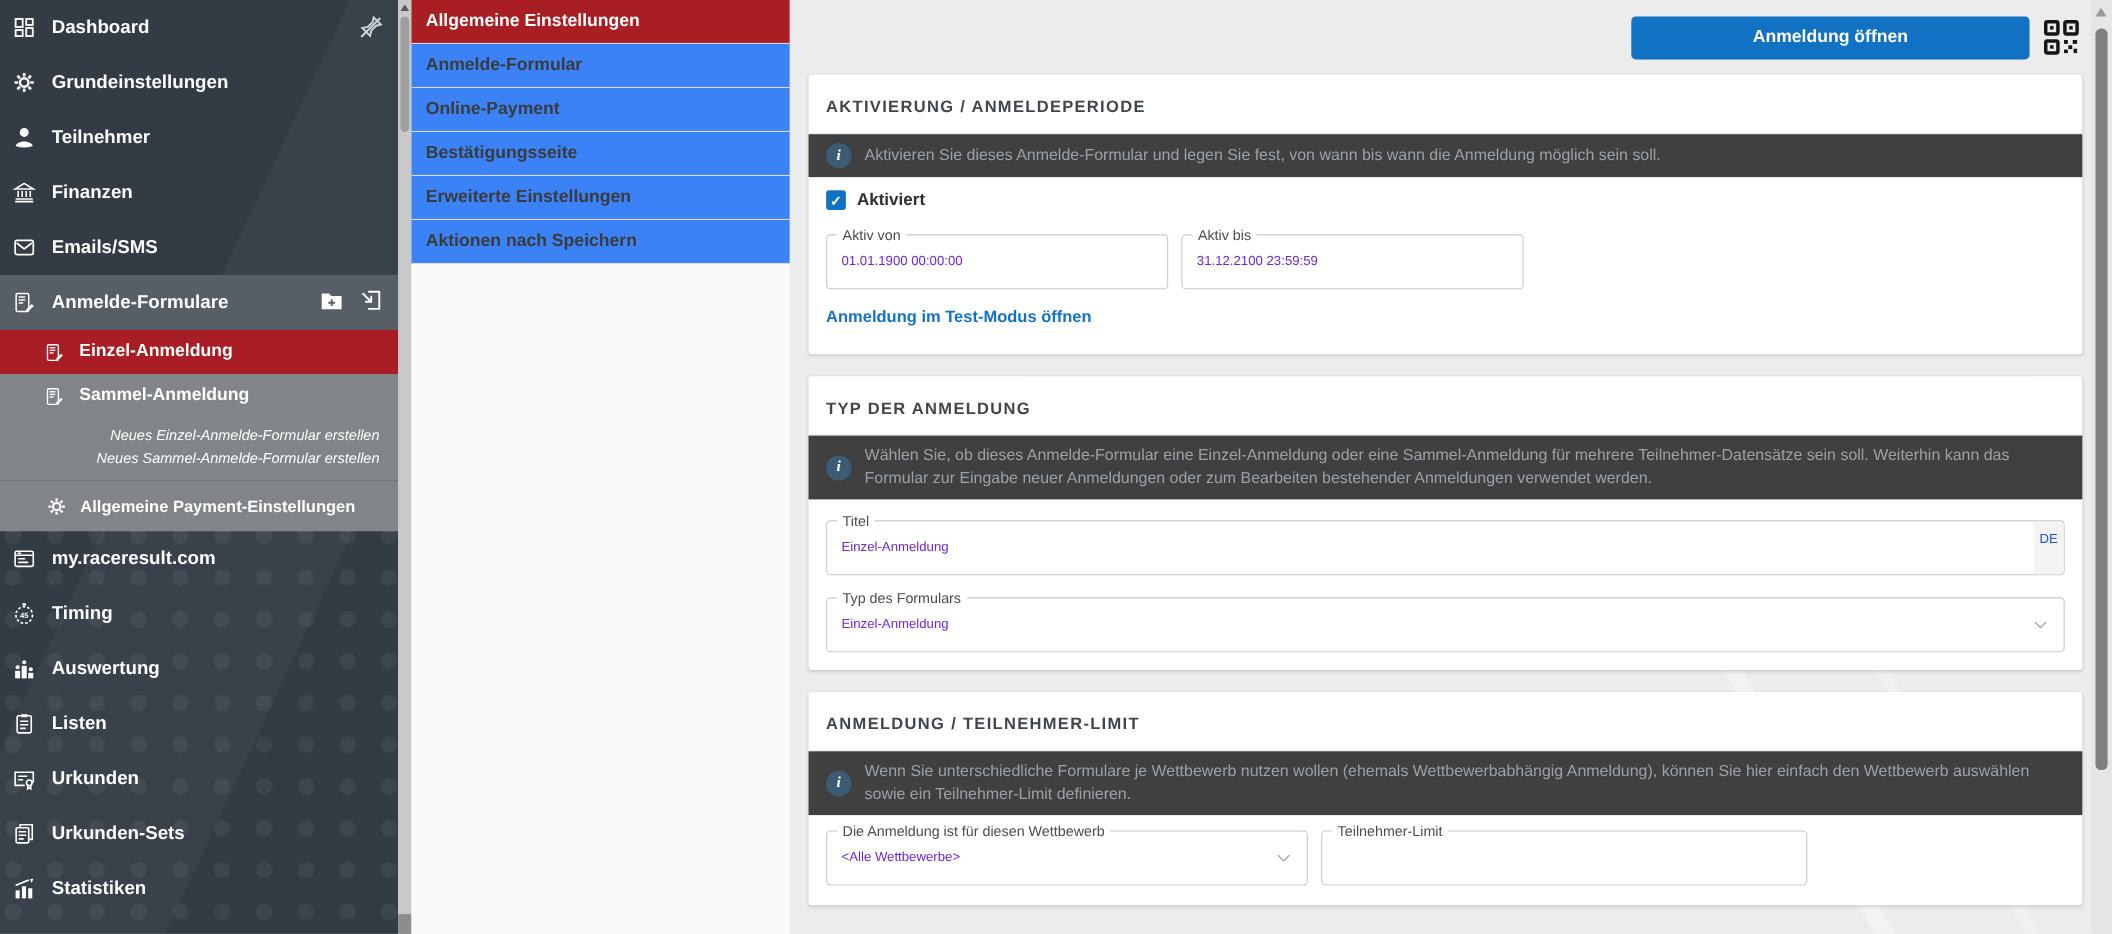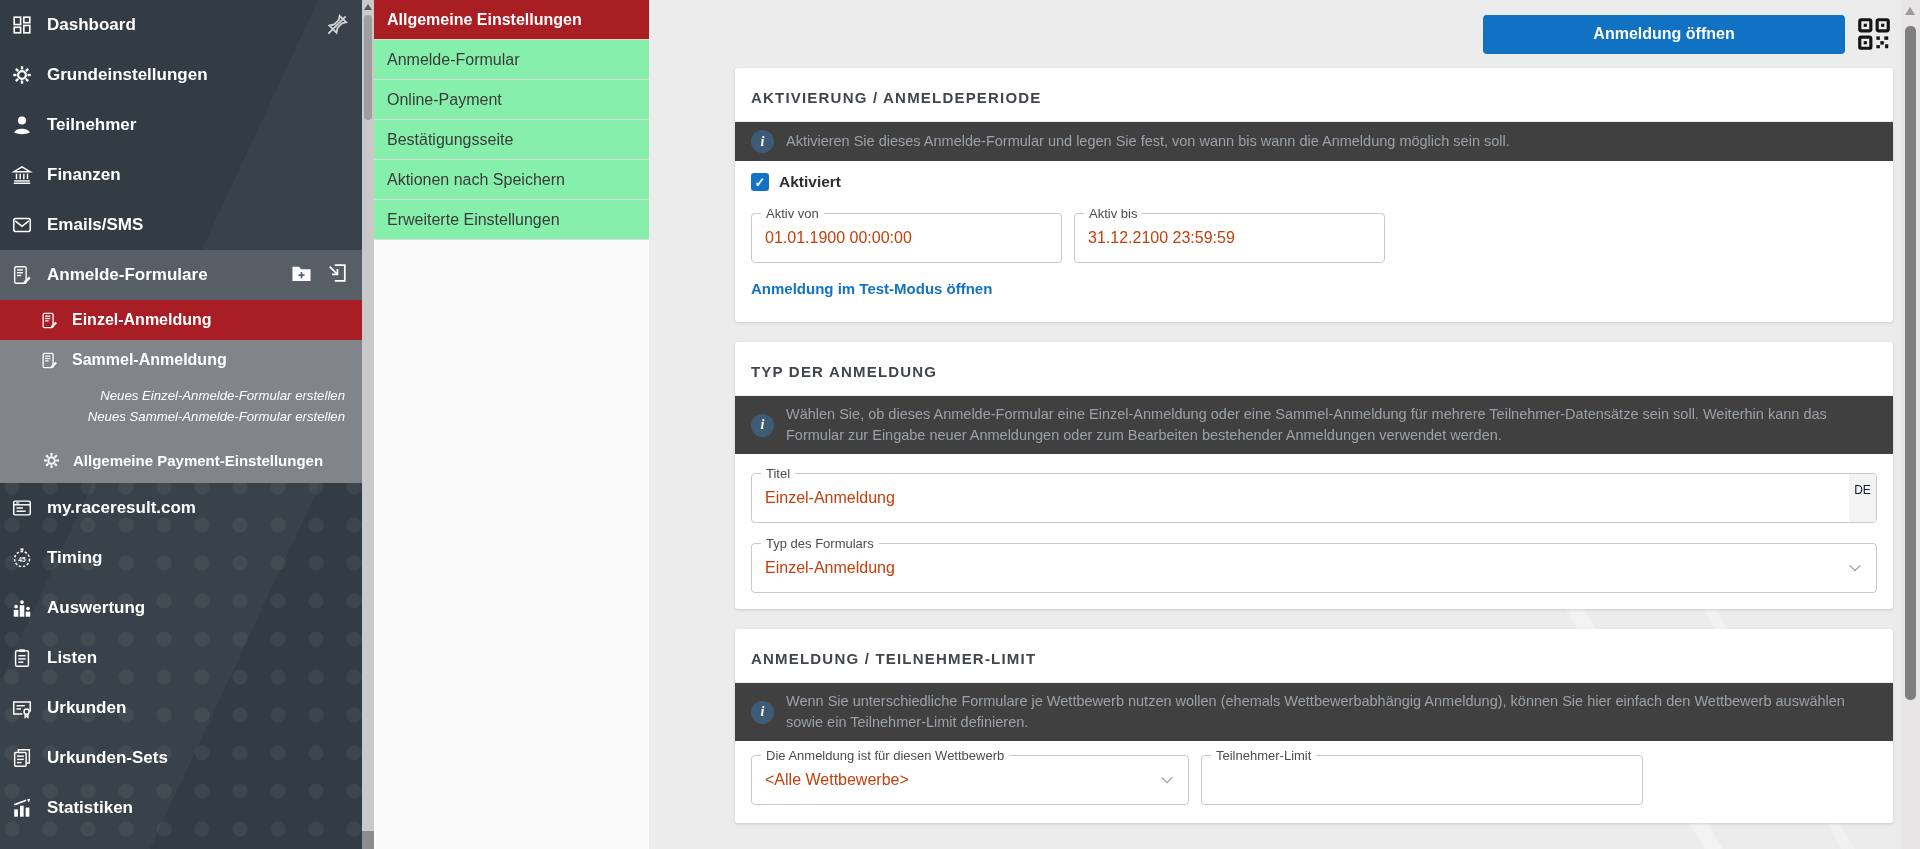--- a/index.html
+++ b/index.html
@@ -41,24 +41,24 @@
                     background:#c9c9c9; }
   #sidebar-scroll .arrow-up { position:absolute; top:4px; left:2px; width:0; height:0;
        border-left:4px solid transparent; border-right:4px solid transparent;
        border-bottom:6px solid #5a5a5a; }
   #sidebar-scroll .thumb { position:absolute; top:15px; left:2px; width:8px; height:105px;
        background:#9e9e9e; border-radius:4px; }
   #sidebar-scroll .bottom-block { position:absolute; bottom:0; left:0; width:12px; height:18px;
        background:#8d8d8d; }
 
   
-  #submenu { position:absolute; left:374px; top:0; width:275px; height:849px; background:#fbfafa; }
+  #submenu { position:absolute; left:374px; top:0; width:344px; height:849px; background:#fbfafa; }
   .submenu-item { height:40px; display:flex; align-items:center; padding-left:13px;
-                  background:#86efac; border-bottom:1px solid #dadada; font-size:16px;
-                  color:#3b3b3b; cursor:pointer; }
+                  background:#3b82f6; border-bottom:1px solid #dadada; font-size:16px;
+                  color:#3b3b3b; cursor:pointer;font-weight:bold; }
   .submenu-item.active { background:#a91e23; color:#fff; font-weight:700; }
 
   
   #main { position:absolute; left:718px; top:0; right:0; bottom:0; background:#edecec;
           padding:0 27px 0 17px; }
   #main::after { content:""; position:absolute; right:0; bottom:0; width:60%; height:40%;
       background:linear-gradient(60deg, transparent 55%, rgba(255,255,255,.35) 55.2%, rgba(255,255,255,.35) 57%, transparent 57.2%, transparent 70%, rgba(255,255,255,.25) 70.2%, rgba(255,255,255,.25) 71.4%, transparent 71.6%);
       pointer-events:none; }
   #main-header { height:68px; display:flex; align-items:center; justify-content:flex-end; gap:10px; }
   #open-btn { width:362px; height:39px; background:#1171c2; border:none; border-radius:4px;
@@ -81,30 +81,30 @@
   .checkbox { width:18px; height:18px; background:#1273c6; border-radius:3px; display:flex;
               align-items:center; justify-content:center; cursor:pointer; }
   .checkbox::before { content:"✓"; color:#fff; font-size:13px; font-weight:700; }
   .checkbox-label { font-size:15.5px; font-weight:600; color:#2e2e2e;text-align:right; }
 
   .fields-row { display:flex; gap:12px; }
   .field { position:relative; height:50px; border:1px solid #c9c9c9; border-radius:4px;
            background:#fff; }
   .field-label { position:absolute; top:-8px; left:9px; background:#fff; padding:0 5px;
                  font-size:13px; color:#4c4c4c; white-space:nowrap; }
-  .field-value { padding:0 13px; line-height:47px; font-size:16px; color:#c2410c;
+  .field-value { padding:0 13px; line-height:47px; font-size:12px; color:#6d28d9;
                  white-space:nowrap; overflow:hidden; }
   .field.w-date { width:311px; }
   .field.w-full { width:100%; }
   .field.w-comp { width:438px; }
   .field.w-limit { width:442px; }
   .field .chevron { position:absolute; right:12px; top:15px; }
   .lang-suffix { position:absolute; right:0; top:0; bottom:0; width:27px; background:#f3f3f3;
                  border-radius:0 3px 3px 0; text-align:center; padding-top:9px; font-size:12px;
-                 color:#0f172a; }
+                 color:#1d4ed8; }
   .test-link { display:inline-block; margin-top:17px; color:#1273c6; font-size:15px;
                font-weight:600; cursor:pointer; }
   .mb20 { margin-bottom:20px; }
   .body-pad-lg { padding-top:19px; padding-bottom:16px; }
   .body-pad-c3 { padding-top:14px; padding-bottom:18px;border-radius:13px; }
 
   
   #main-scroll { position:absolute; right:0; top:0; width:19px; height:849px; background:#e7e5e5; }
   #main-scroll .arrow-up { position:absolute; top:7px; left:4px; width:0; height:0;
       border-left:5.5px solid transparent; border-right:5.5px solid transparent;
@@ -386,24 +386,24 @@
   <div class="submenu-item">
     <span>Anmelde-Formular</span>
   </div>
   <div class="submenu-item">
     <span>Online-Payment</span>
   </div>
   <div class="submenu-item">
     <span>Bestätigungsseite</span>
   </div>
   <div class="submenu-item">
+    <span>Erweiterte Einstellungen</span>
+  </div>
+  <div class="submenu-item">
     <span>Aktionen nach Speichern</span>
-  </div>
-  <div class="submenu-item">
-    <span>Erweiterte Einstellungen</span>
   </div>
 </div>
 
 <div id="main">
 
   <div id="main-header">
     <button id="open-btn">Anmeldung öffnen</button>
     <div id="qr-btn">
       <svg width="38" height="38" viewBox="0 0 24 24" fill="#151515">
         <g fill="none" stroke="#151515" stroke-width="2" stroke-linejoin="round">

